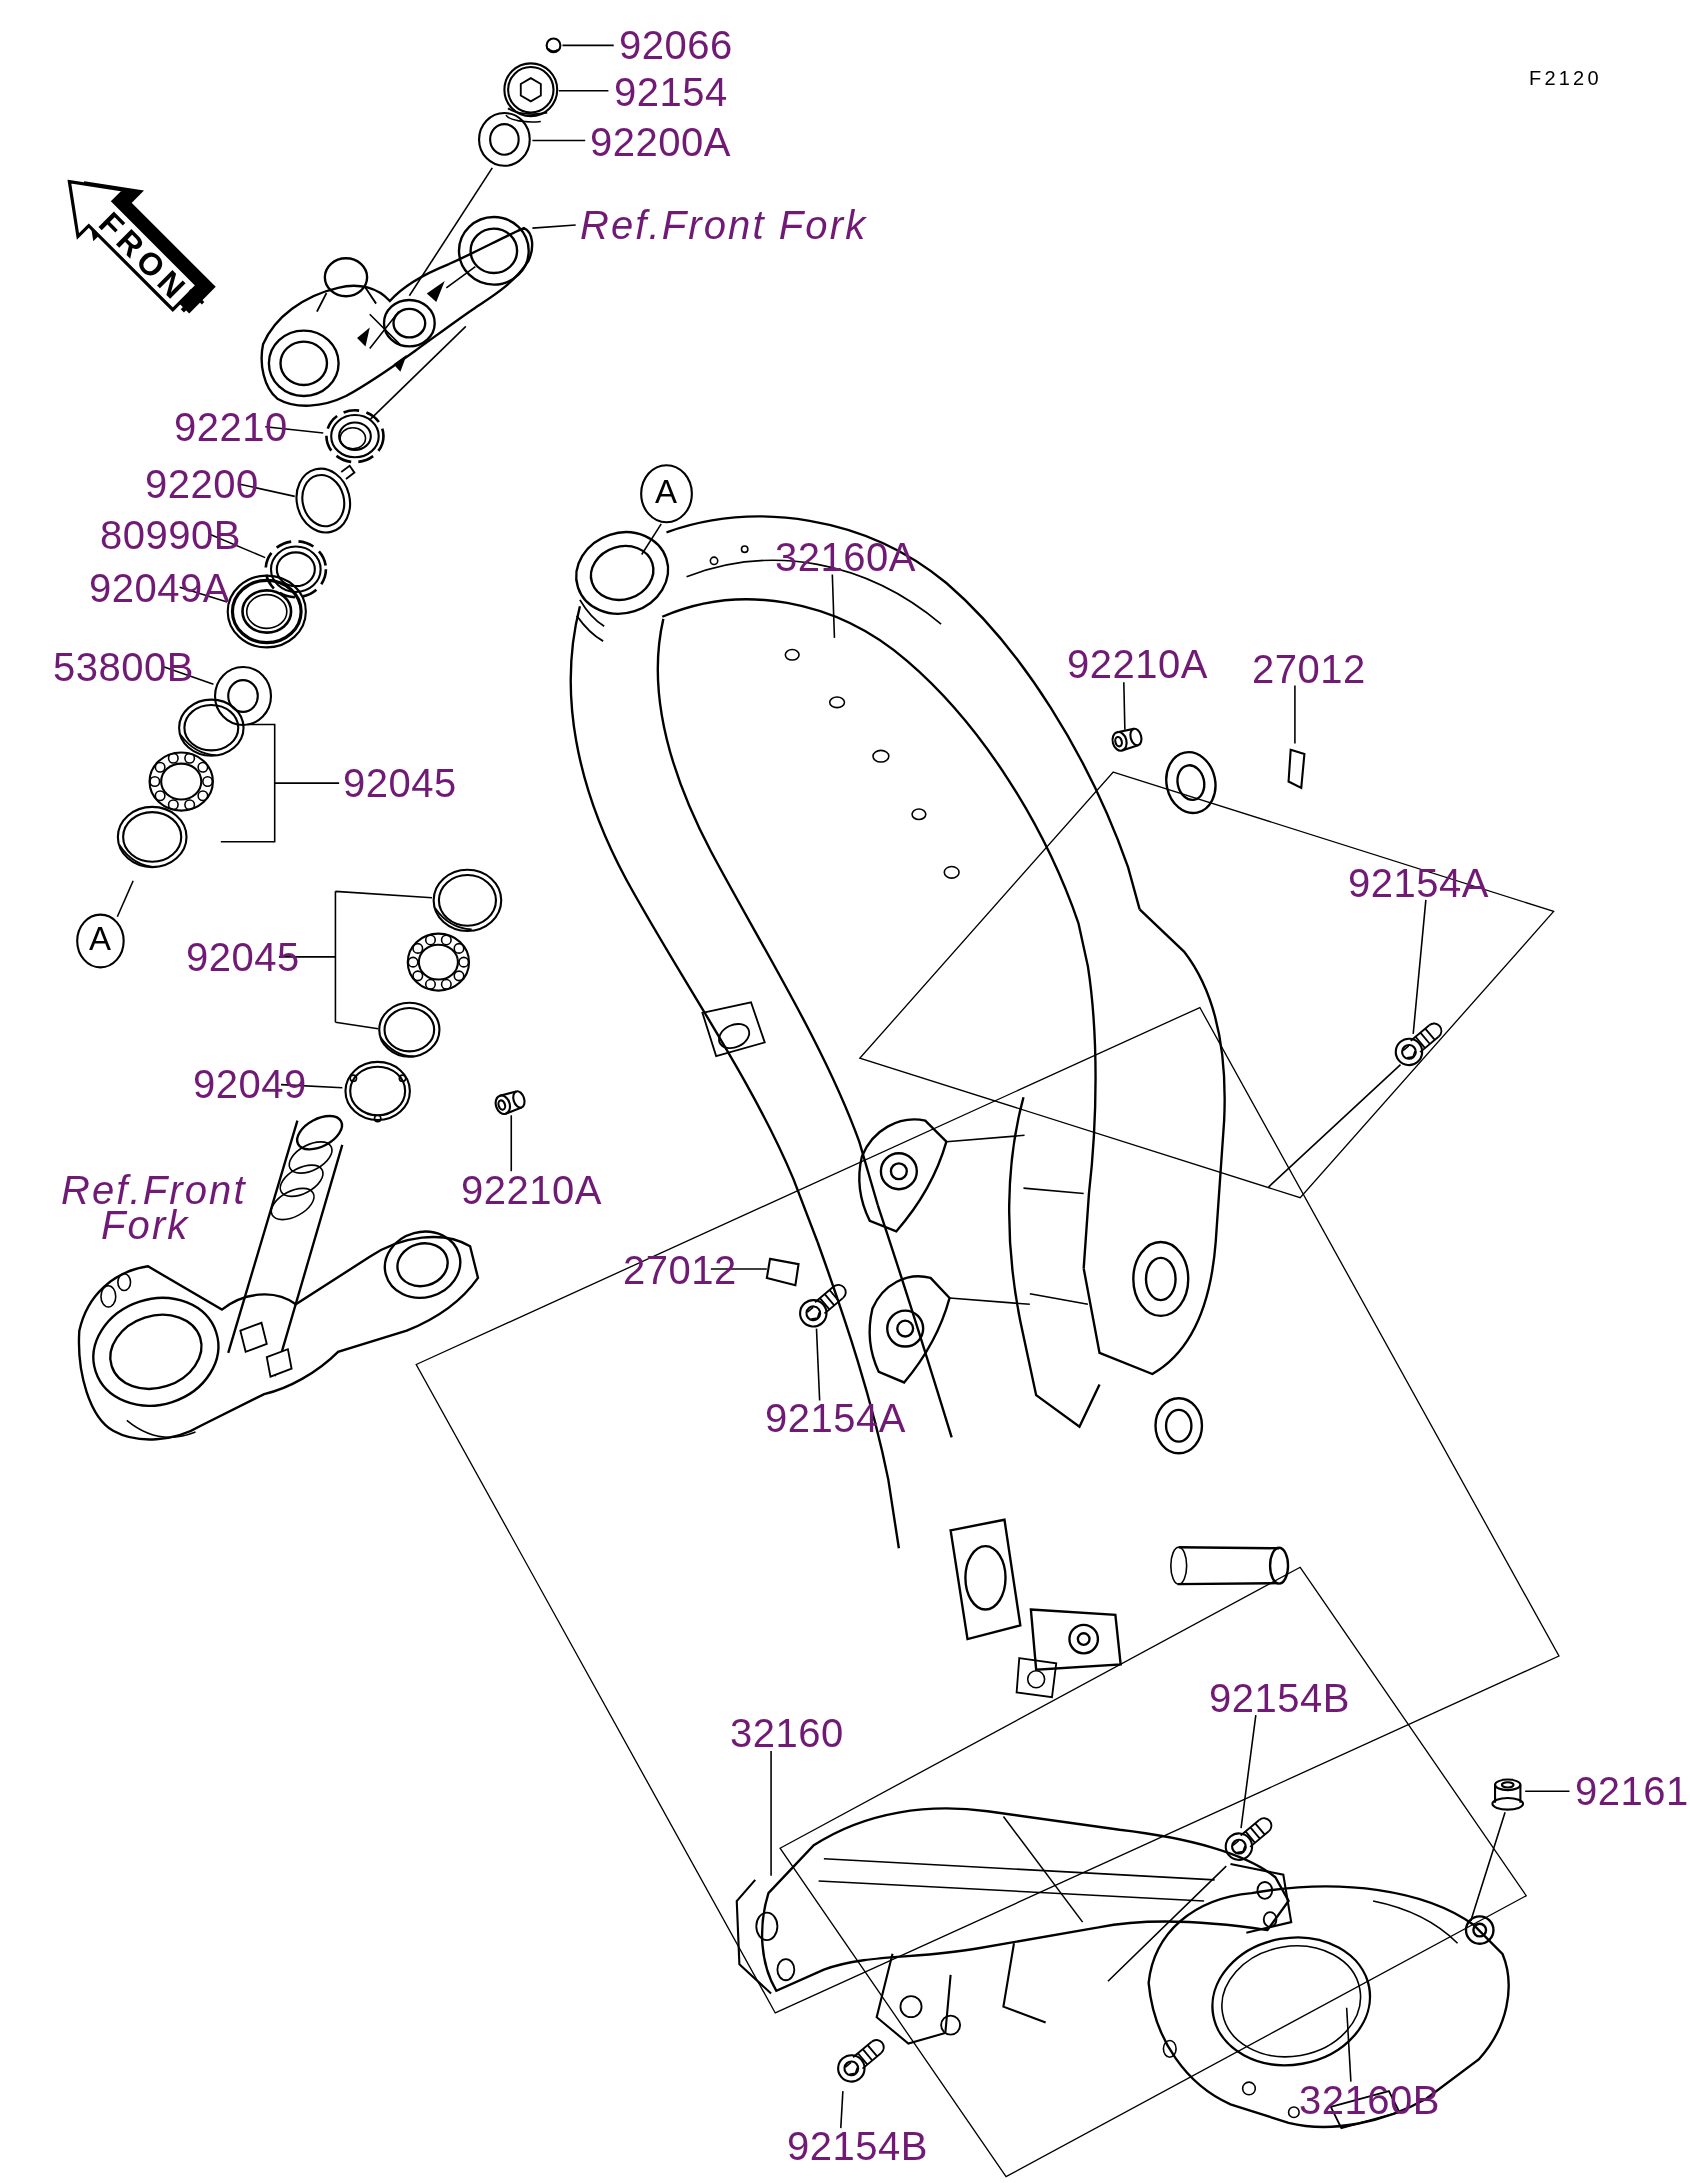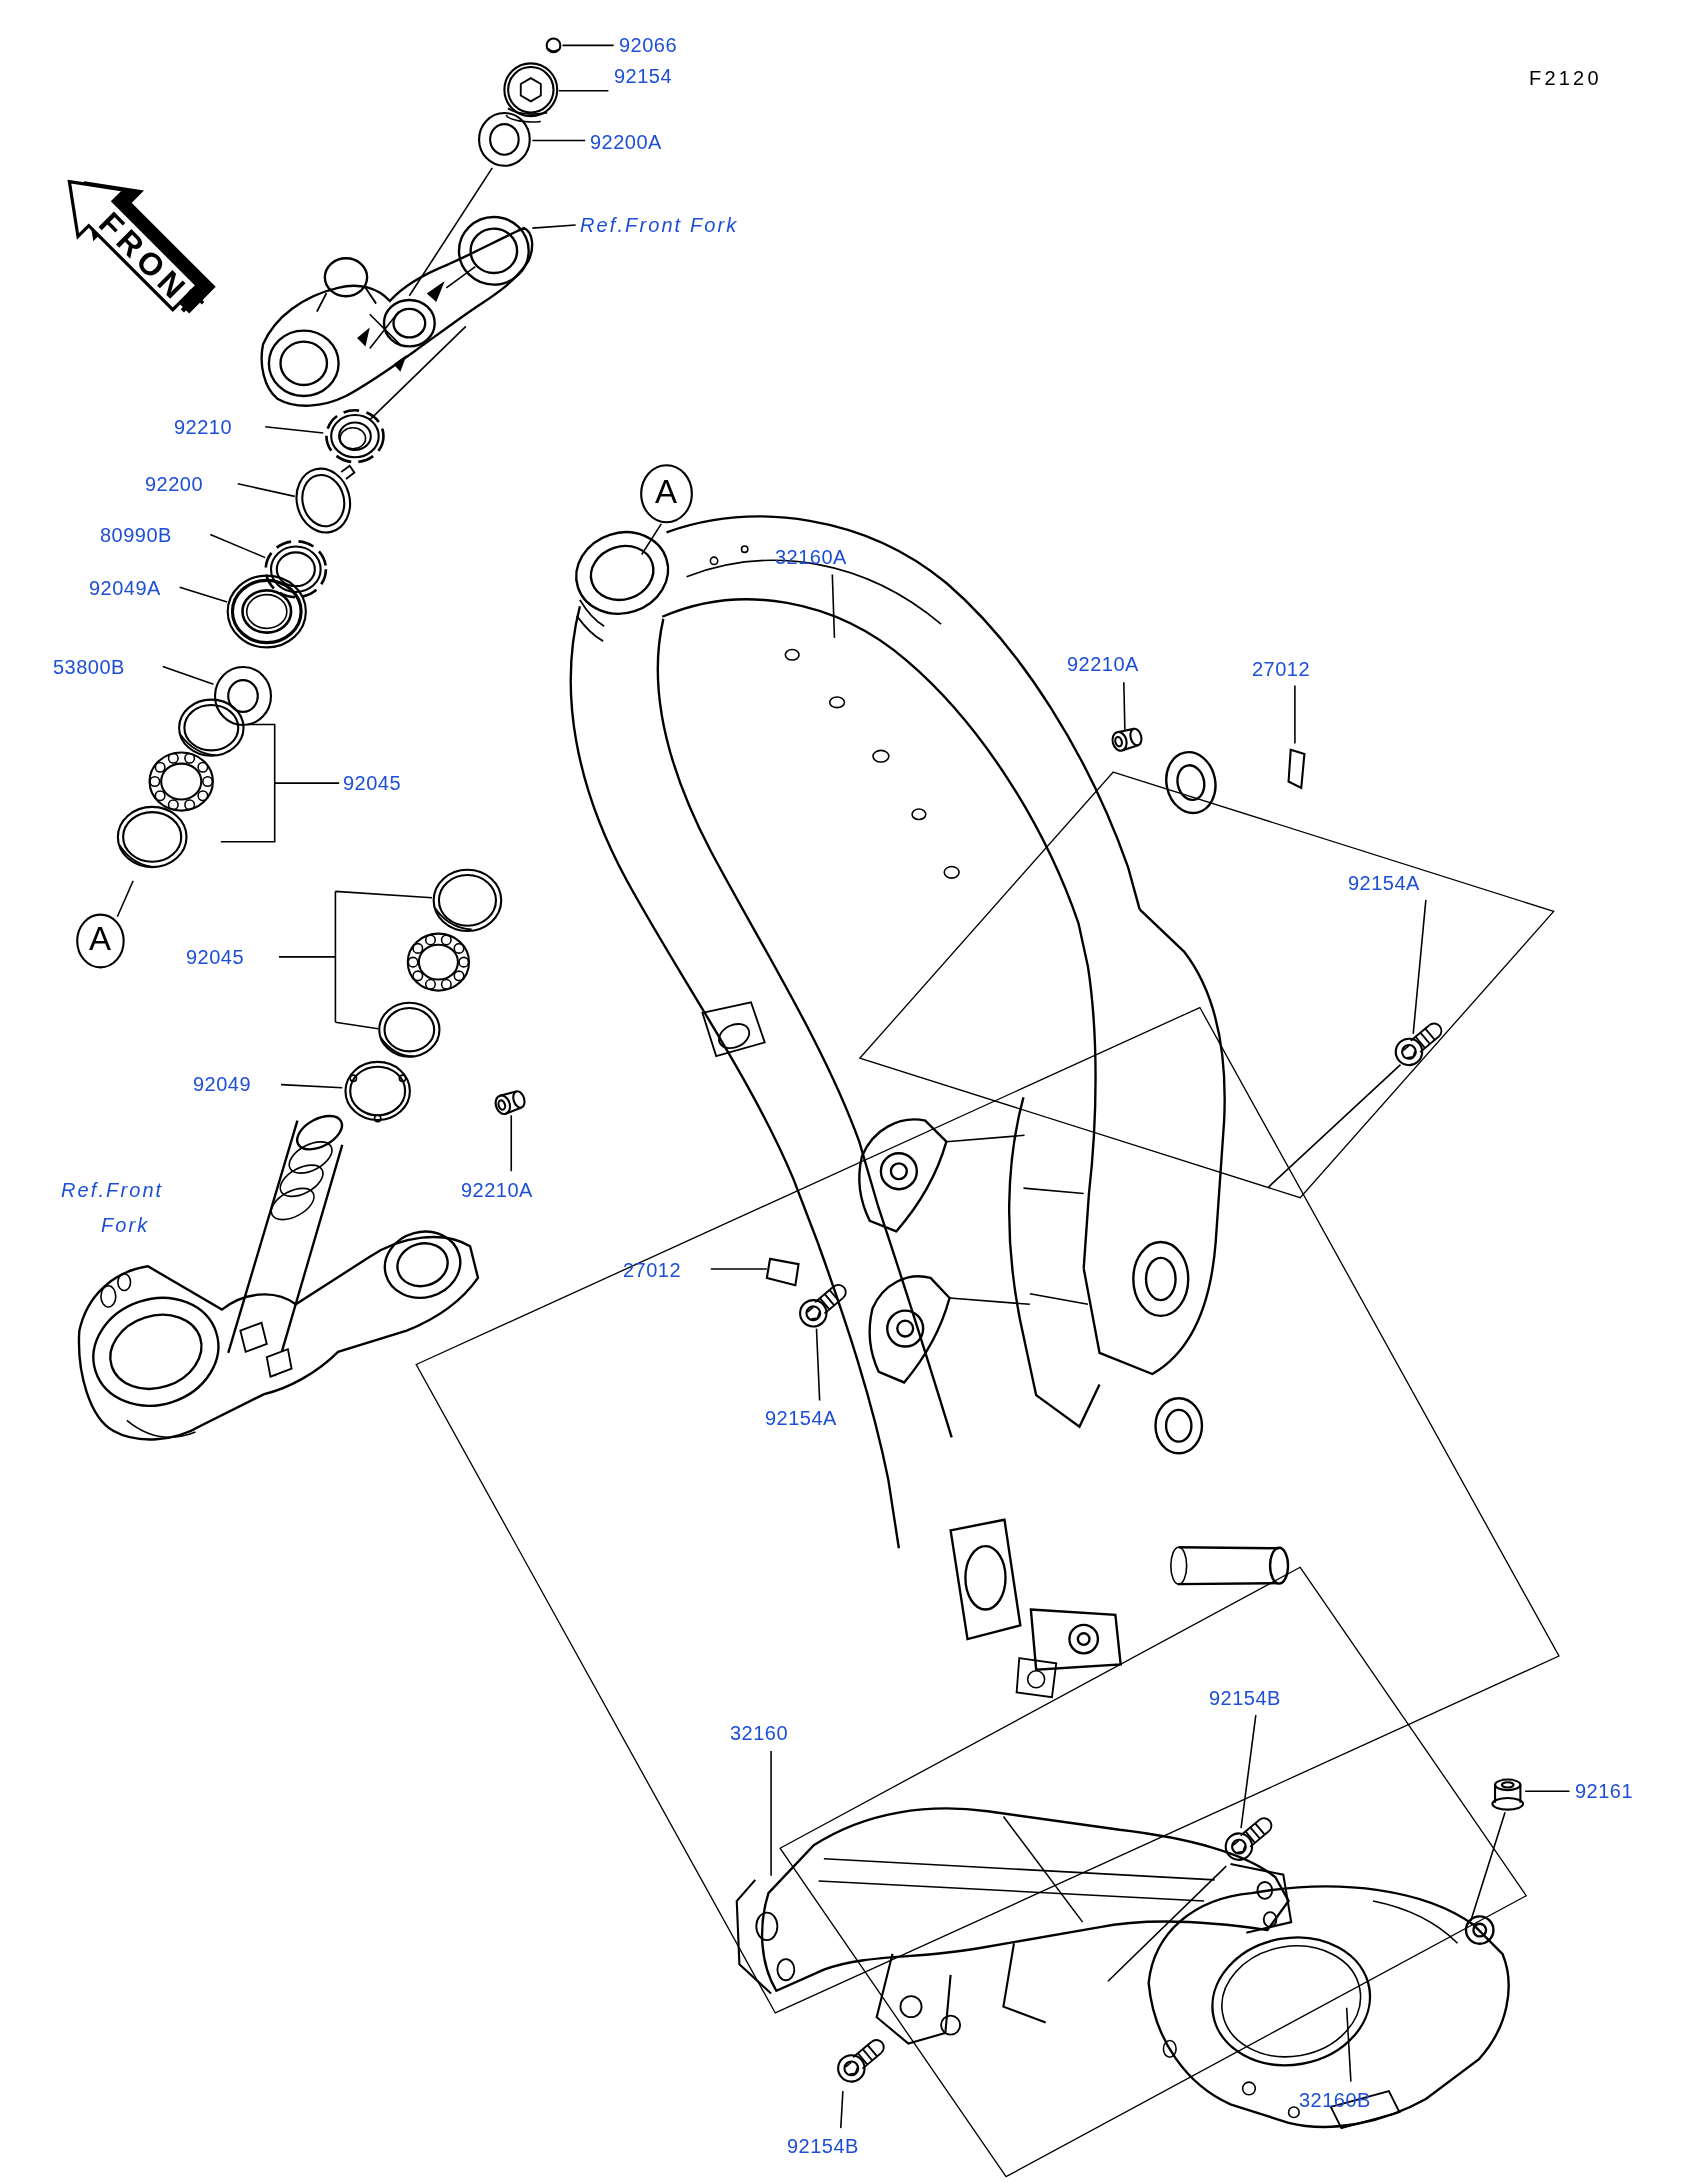--- a/index.html
+++ b/index.html
@@ -1,20 +1,20 @@
 <!DOCTYPE html>
 <html style="font-size:8.5px"><head>
 <meta charset="utf-8">
 <style>
   html,body{margin:0;padding:0;background:#ffffff;}
   .canvas{position:relative;width:1690px;height:2183px;background:#ffffff;overflow:hidden;
           font-family:"Liberation Sans", sans-serif;color:#000;}
   svg{position:absolute;left:0;top:0;}
-  .lbl{position:absolute;font-size:20px;letter-spacing:0.5px;white-space:nowrap;
-       transform:translateY(-50%);color:#1d4ed8;}
+  .lbl{position:absolute;font-size:40px;letter-spacing:0.5px;white-space:nowrap;
+       transform:translateY(-50%);color:#701a75;}
   .lbl.sp{letter-spacing:2.1px;font-style:italic;}
   .marker{position:absolute;font-size:33px;transform:translate(-50%,-54%);}
   .code{position:absolute;font-size:20px;letter-spacing:3.2px;transform:translateY(-50%);}
 </style>
 </head>
 <body>
 
 <div class="canvas">
 
 <svg width="1690" height="2183" viewBox="0 0 3200 4134">
@@ -314,21 +314,21 @@
     <path d="M1546,2516 L1552,2652"></path>
     <path d="M1460,3316 L1460,3552"></path>
     <path d="M2378,3248 L2350,3462 M2322,3534 L2098,3752"></path>
     <path d="M2888,3392 L2972,3392 M2850,3432 L2785,3638"></path>
     <path d="M2558,3942 L2550,3802"></path>
     <path d="M1596,3960 L1592,4030"></path>
   </g>
 </svg>
 
   <div class="lbl" style="left:619px;top:45px">92066</div>
-  <div class="lbl" style="left:614px;top:76px">92154</div>
+  <div class="lbl" style="left:614px;top:92px">92154</div>
   <div class="lbl" style="left:590px;top:142px">92200A</div>
   <div class="lbl sp" style="left:580px;top:225px">Ref.Front Fork</div>
   <div class="code" style="left:1529px;top:78px">F2120</div>
 
   <div class="lbl" style="left:174px;top:427px">92210</div>
   <div class="lbl" style="left:145px;top:484px">92200</div>
   <div class="lbl" style="left:100px;top:535px">80990B</div>
   <div class="lbl" style="left:89px;top:588px">92049A</div>
   <div class="lbl" style="left:53px;top:667px">53800B</div>
   <div class="lbl" style="left:343px;top:783px">92045</div>

